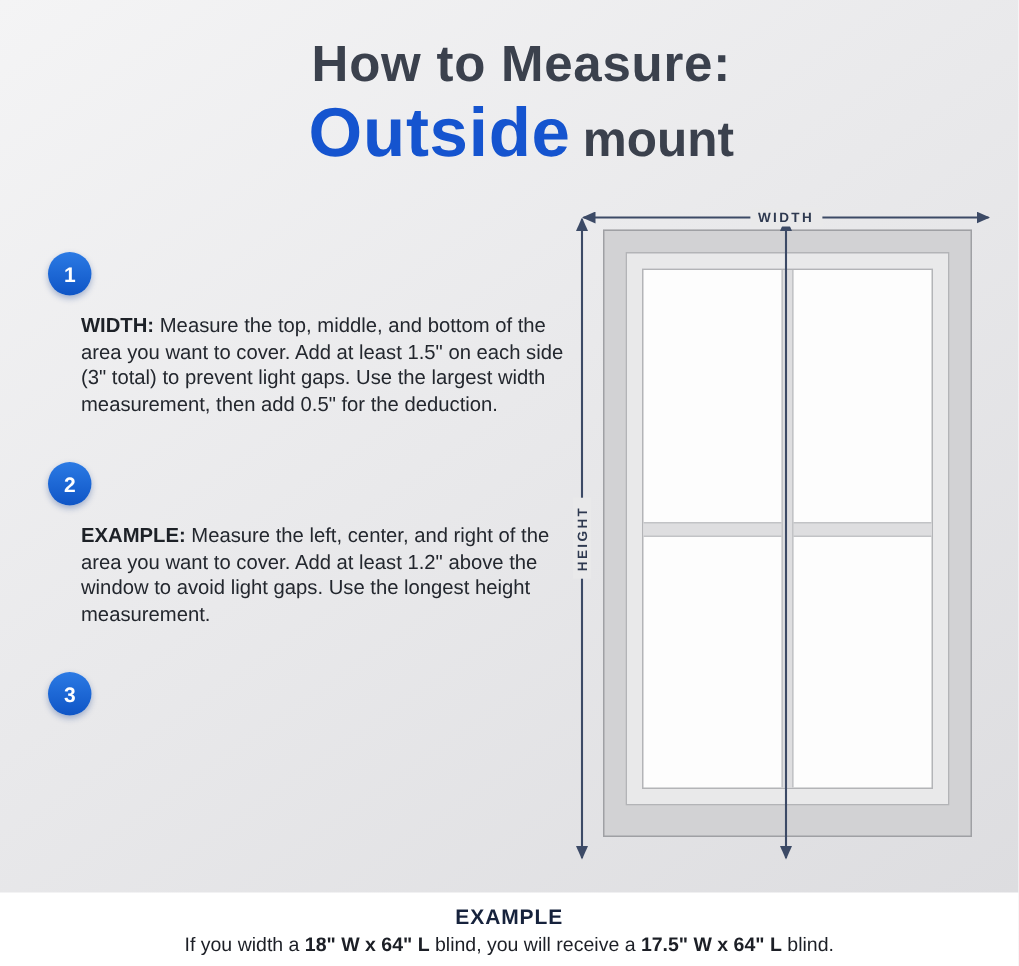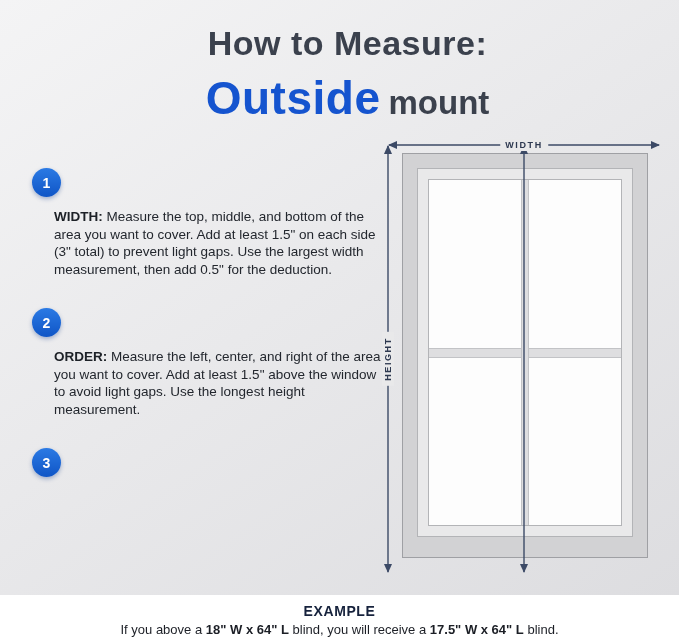--- a/index.html
+++ b/index.html
@@ -24,21 +24,21 @@
     text-align: center;
     color: #3b414d;
     padding-left: 16px;
   }
   .title-line1 {
     font-size: 34px;
     font-weight: 700;
     letter-spacing: 0.5px;
   }
   .title-line2 {
-    margin-top: 12px;
+    margin-top: 2px;
     line-height: 1;
     text-align: center;
   }
   .title-highlight {
     font-size: 46px;
     font-weight: 800;
     color: #1554cf;
     letter-spacing: 0.5px;
   }
   .title-suffix {
@@ -198,22 +198,22 @@
     <div class="badge">1</div>
     <p class="step-text">
       <strong>WIDTH:</strong>
       <span>Measure the top, middle, and bottom of the area you want to cover. Add at least 1.5" on each side (3" total) to prevent light gaps. Use the largest width measurement, then add 0.5" for the deduction.</span>
     </p>
   </section>
 
   <section class="step step-2">
     <div class="badge">2</div>
     <p class="step-text">
-      <strong>ORDER:</strong>
-      <span>Measure the left, center, and right of the area you want to cover. Add at least 1.5" above the window to avoid light gaps. Use the longest height measurement.</span>
+      <strong>EXAMPLE:</strong>
+      <span>Measure the left, center, and right of the area you want to cover. Add at least 1.2" above the window to avoid light gaps. Use the longest height measurement.</span>
     </p>
   </section>
 
   <section class="step step-3">
     <div class="badge">3</div>
   </section>
 
   <section class="diagram">
     <div class="window-outer">
       <div class="window-inner">
@@ -234,16 +234,16 @@
       <line x1="10" y1="13" x2="10" y2="439" stroke="#3c4a66" stroke-width="1.4" marker-start="url(#arrow)" marker-end="url(#arrow)"></line>
       <line x1="146" y1="13" x2="146" y2="439" stroke="#3c4a66" stroke-width="1.4" marker-start="url(#arrow)" marker-end="url(#arrow)"></line>
     </svg>
 
     <span class="measure-label width-label">WIDTH</span>
     <span class="measure-label height-label">HEIGHT</span>
   </section>
 
   <footer class="example">
     <div class="example-heading">EXAMPLE</div>
-    <p class="example-text"><span>If you above a </span><strong>18" W x 64" L</strong><span> blind, you will receive a </span><strong>17.5" W x 64" L</strong><span> blind.</span></p>
+    <p class="example-text"><span>If you width a </span><strong>18" W x 64" L</strong><span> blind, you will receive a </span><strong>17.5" W x 64" L</strong><span> blind.</span></p>
   </footer>
 
 </div>
 
 </body></html>

